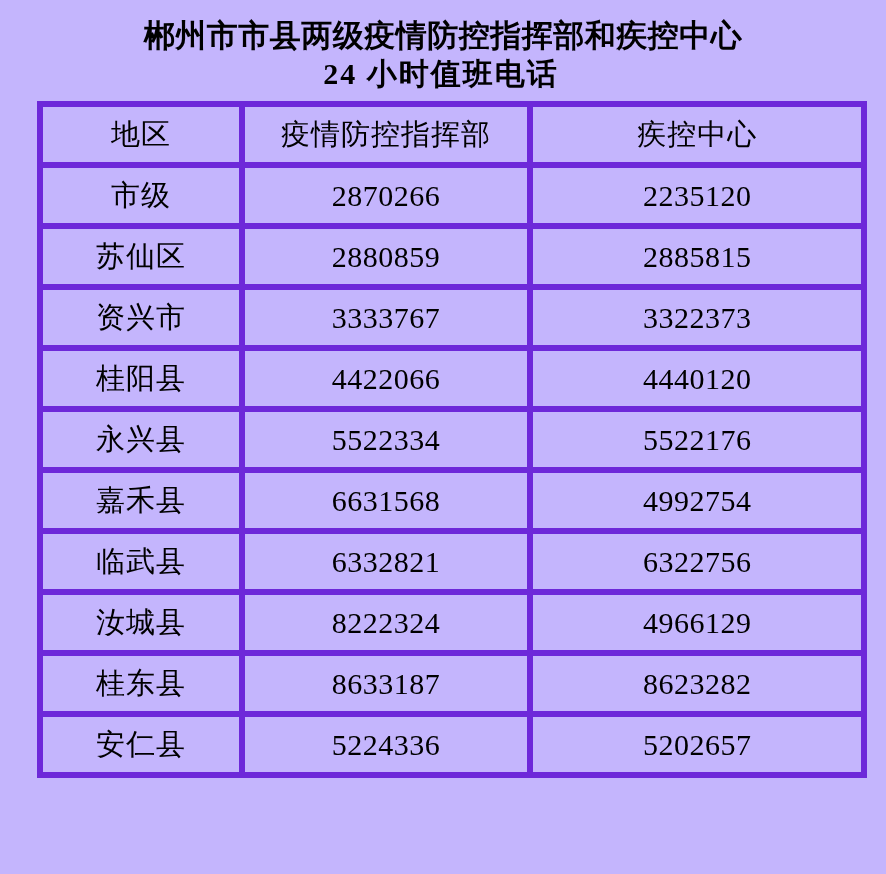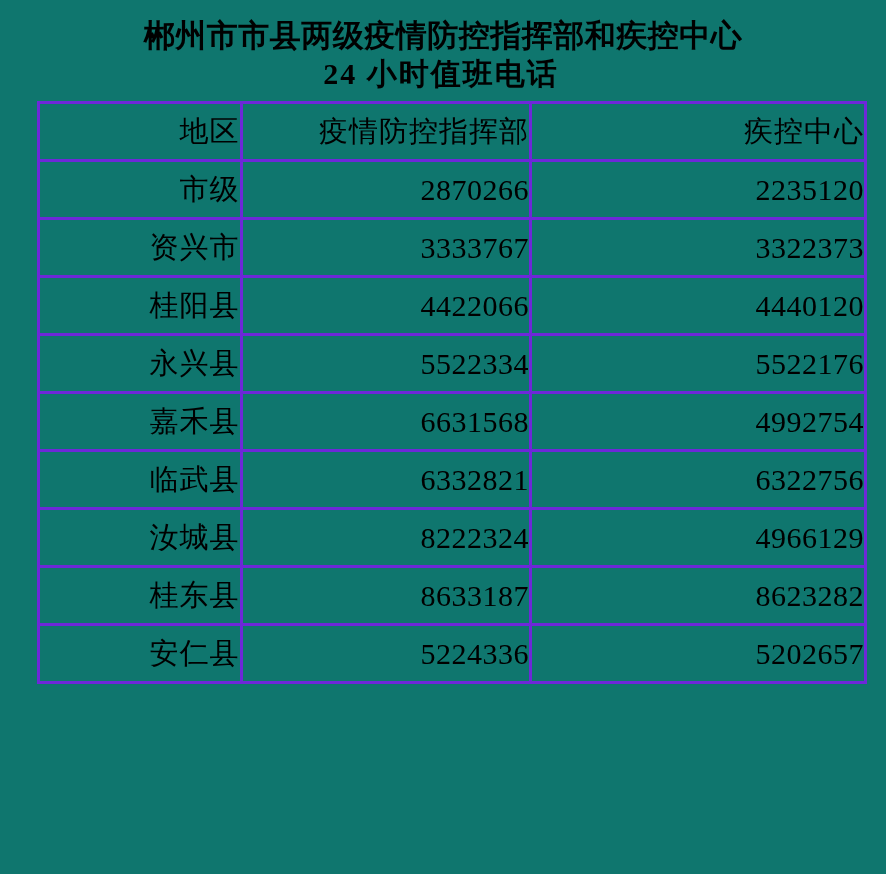--- a/index.html
+++ b/index.html
@@ -3,21 +3,21 @@
 <meta charset="utf-8">
 <style>
   html, body {
     margin: 0;
     padding: 0;
     background: #ffffff;
   }
   .page {
     width: 886px;
     height: 874px;
-    background: #0f766e;
+    background: #c4b5fd;
     color: #000000;
     font-family: "Liberation Serif", "DejaVu Serif", serif;
     overflow: hidden;
     box-sizing: border-box;
   }
   .page-title {
     margin: 0;
     padding-top: 17px;
     text-align: center;
     font-size: 31px;
@@ -37,24 +37,24 @@
     border-collapse: collapse;
     table-layout: fixed;
     margin-left: 37px;
     width: 830px;
   }
   .phone-table col.c1 { width: 24.5%; }
   .phone-table col.c2 { width: 35.0%; }
   .phone-table col.c3 { width: 40.5%; }
   .phone-table th,
   .phone-table td {
-    border: 3px solid #6d28d9;
+    border: 6px solid #6d28d9;
     height: 55px;
     padding: 0;
-    text-align: right;
+    text-align: center;
     vertical-align: middle;
     font-weight: normal;
     font-size: 29px;
     letter-spacing: 1px;
   }
   .phone-table td.num {
     font-size: 30px;
     letter-spacing: 0.5px;
   }
 </style>
@@ -81,20 +81,25 @@
       </tr>
     </thead>
     <tbody>
   <tr>
     <td>市级</td>
     <td class="num">2870266</td>
     <td class="num">2235120</td>
   </tr>
 
 
+  <tr>
+    <td>苏仙区</td>
+    <td class="num">2880859</td>
+    <td class="num">2885815</td>
+  </tr>
 
   <tr>
     <td>资兴市</td>
     <td class="num">3333767</td>
     <td class="num">3322373</td>
   </tr>
 
   <tr>
     <td>桂阳县</td>
     <td class="num">4422066</td>

